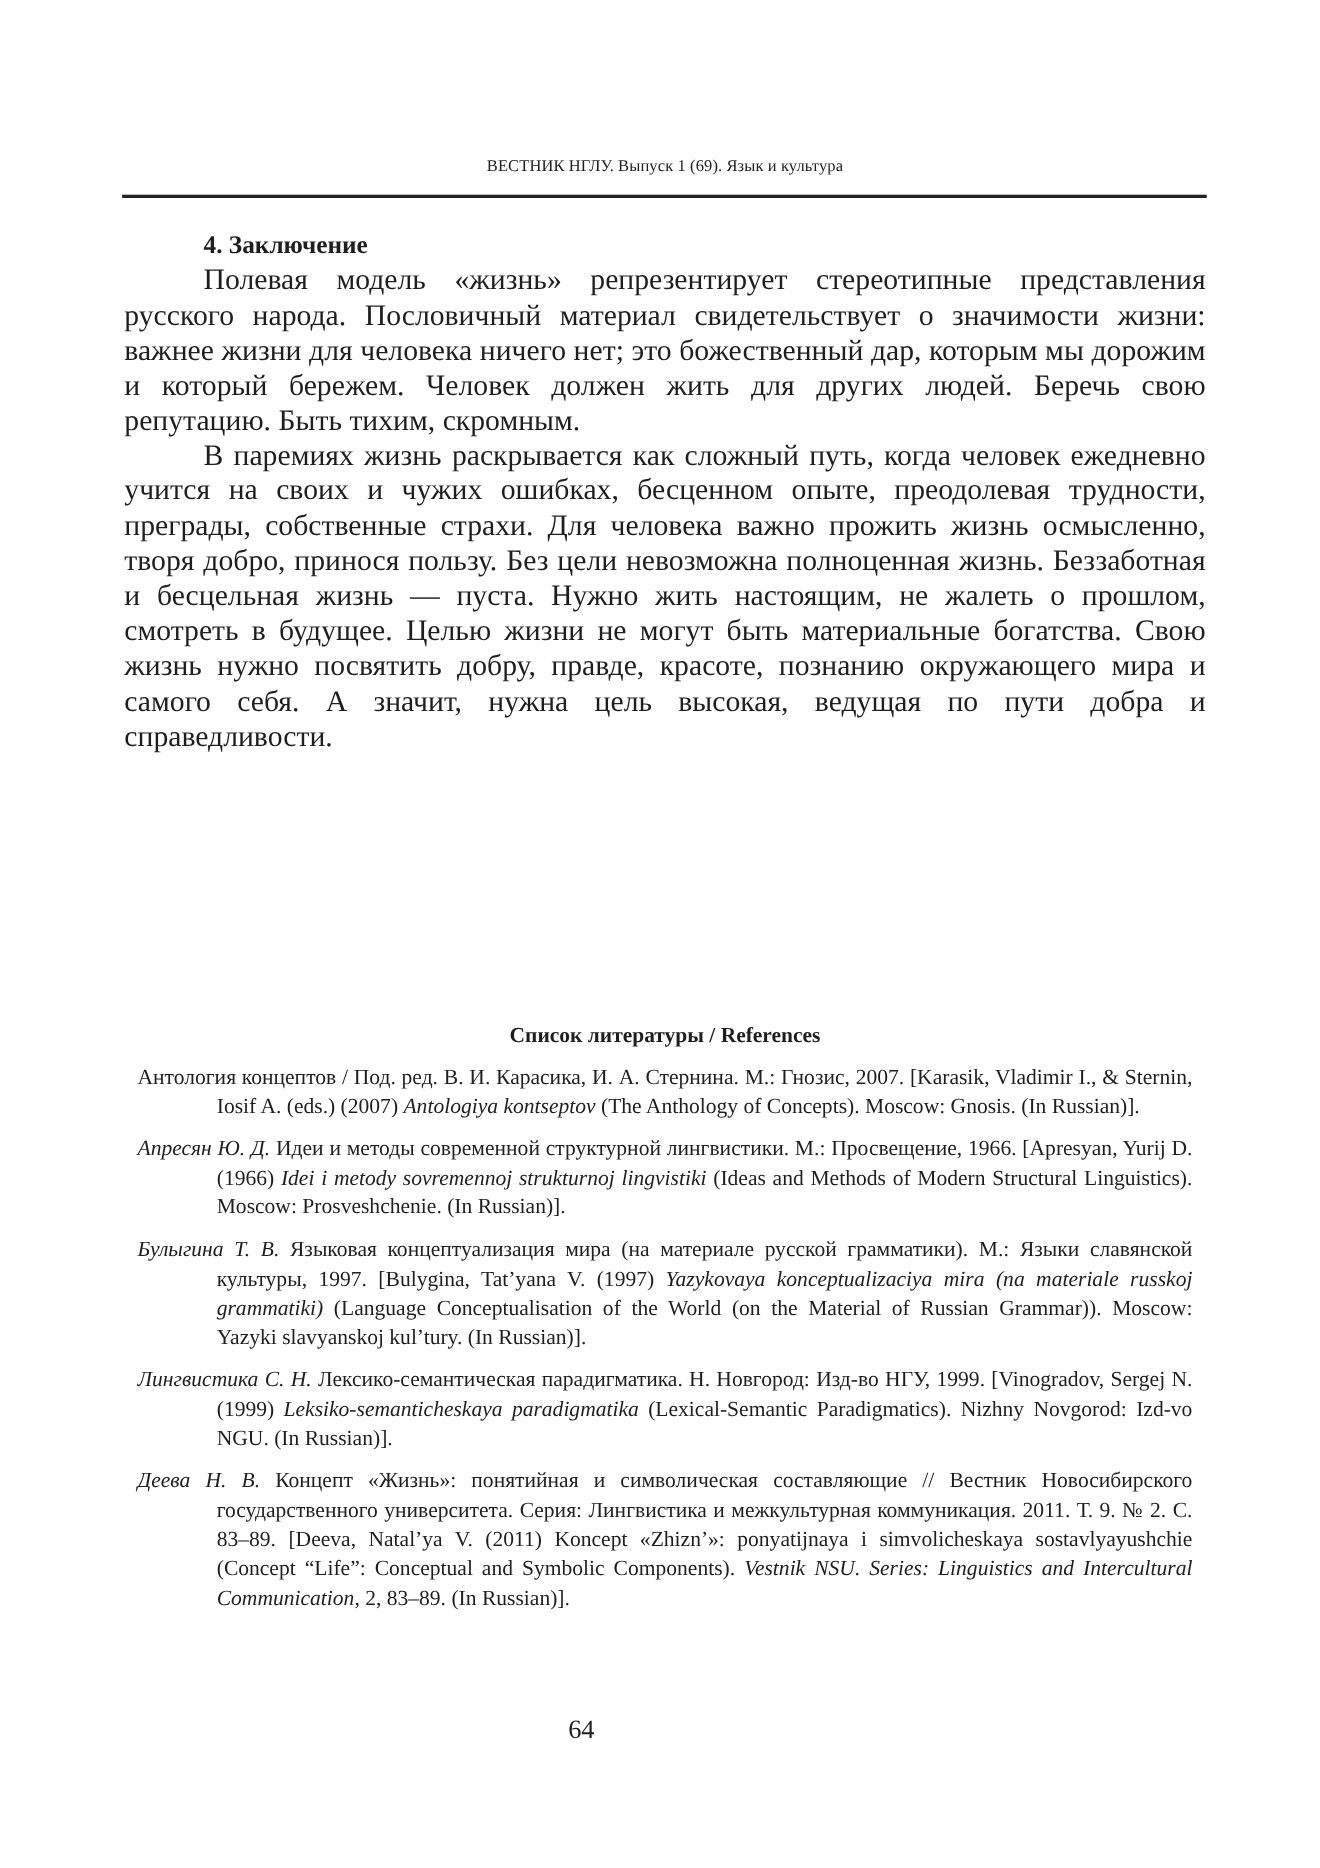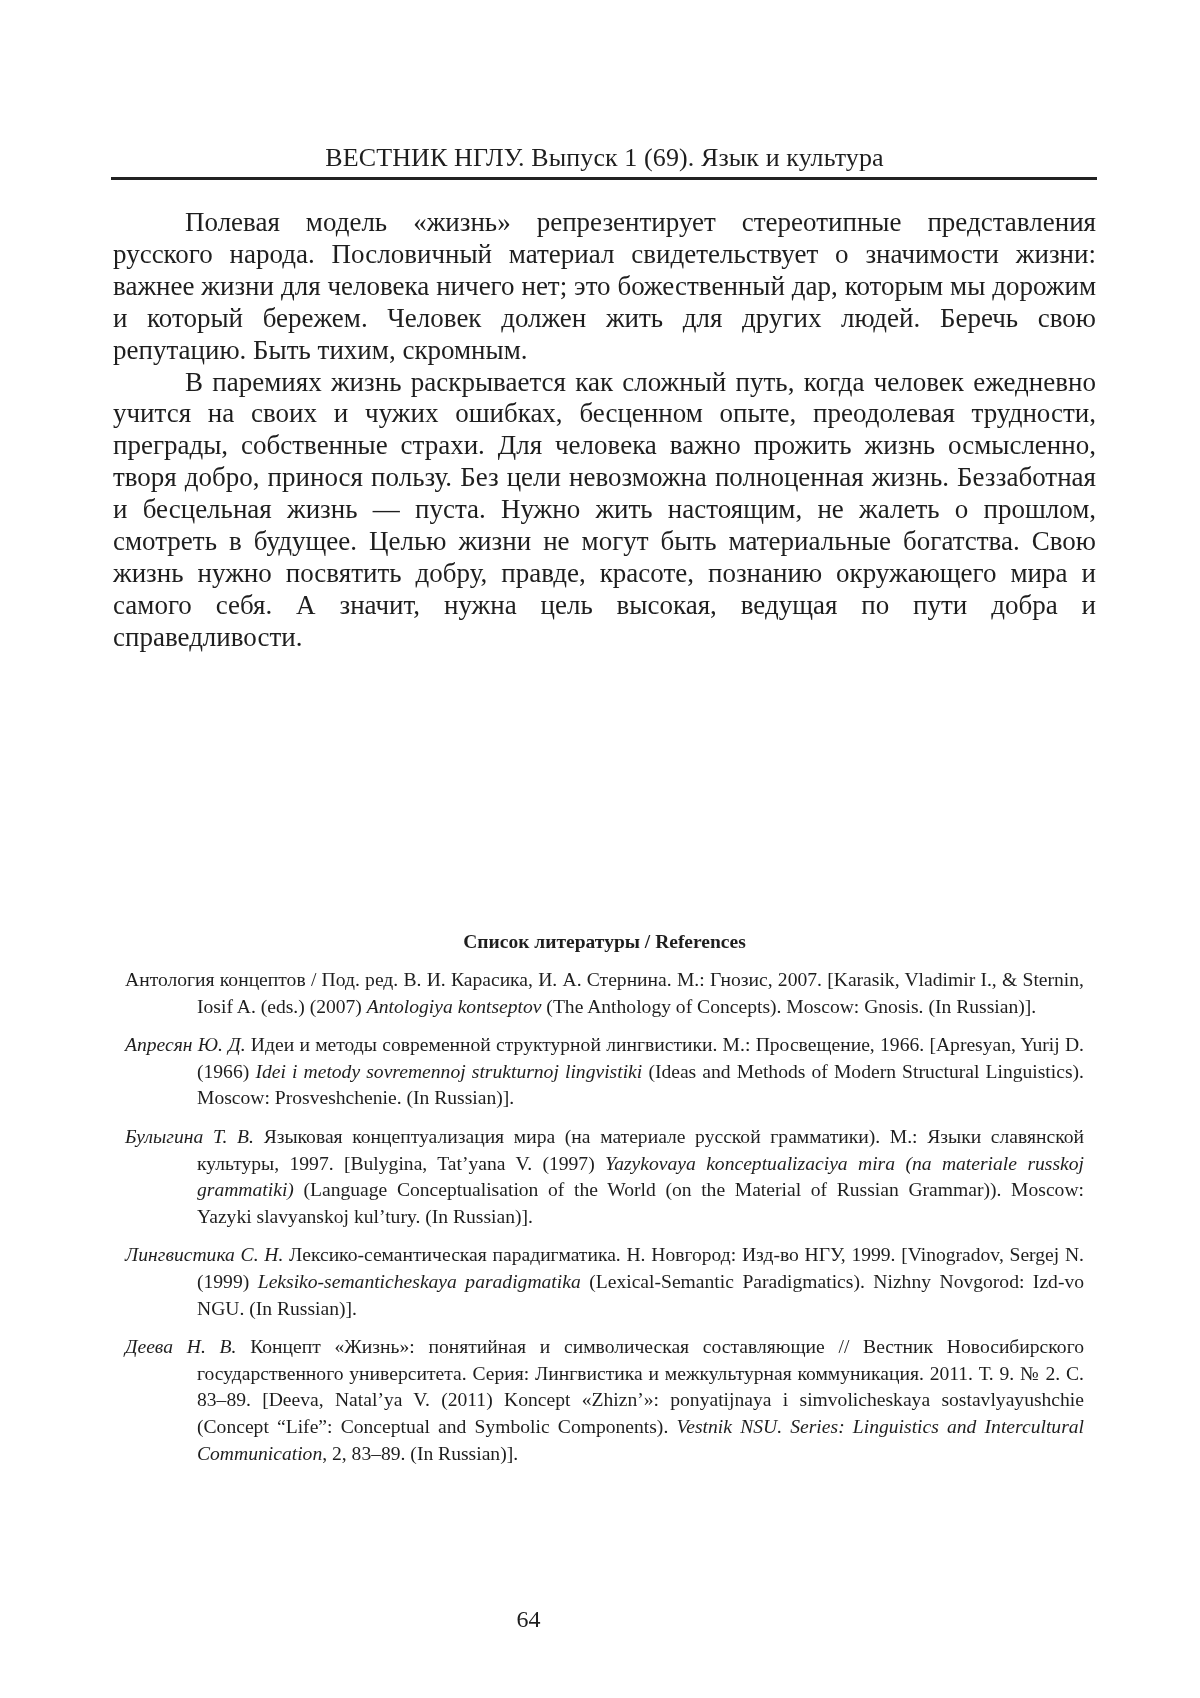--- a/index.html
+++ b/index.html
@@ -2,21 +2,21 @@
 <html><head>
 <meta charset="utf-8">
 <style>
   html, body { margin: 0; padding: 0; background: #ffffff; }
   body {
     width: 1200px; height: 1698px; position: relative; overflow: hidden;
     font-family: "Liberation Serif", "DejaVu Serif", serif; color: #1e1e1e;
   }
   .header {
     position: absolute; left: 113px; top: 143px; width: 983px;
-    text-align: center; font-size: 26px; letter-spacing: 0.1px;
+    text-align: center; font-size: 15px; letter-spacing: 0.1px;
   }
   .rule {
     position: absolute; left: 111px; top: 177px; width: 986px; height: 3px;
     background: #222;
   }
   .content {
     position: absolute; left: 113px; top: 207px; width: 983px;
   }
   .section-title {
     font-weight: bold; font-size: 23px; margin: 0 0 0 72px; line-height: 32px;
@@ -32,30 +32,31 @@
   .refs {
     position: absolute; left: 113px; top: 955px; width: 983px;
   }
   .ref {
     font-size: 19.6px; line-height: 26.6px; text-align: justify;
     padding-left: 72px; text-indent: -72px; margin: 12px;
   }
   .ref i { font-style: italic; }
   .page-num {
     position: absolute; left: 0; top: 1560px; width: 1057px;
-    text-align: center; font-size: 24px; margin-top: 46px;
+    text-align: center; font-size: 24px;
   }
 </style>
 </head>
 <body>
 
 <div class="header">ВЕСТНИК НГЛУ. Выпуск 1 (69). Язык и культура</div>
 <div class="rule"></div>
 
 <div class="content">
+  <div class="section-title">4. Заключение</div>
   <p class="para">Полевая модель «жизнь» репрезентирует стереотипные представления русского народа. Пословичный материал свидетельствует о значимости жизни: важнее жизни для человека ничего нет; это божественный дар, которым мы до­рожим и который бережем. Человек должен жить для других людей. Беречь свою репутацию. Быть тихим, скромным.</p>
   <p class="para">В паремиях жизнь раскрывается как сложный путь, когда человек еже­дневно учится на своих и чужих ошибках, бесценном опыте, преодолевая труд­ности, преграды, собственные страхи. Для человека важно прожить жизнь осмысленно, творя добро, принося пользу. Без цели невозможна полноценная жизнь. Беззаботная и бесцельная жизнь — пуста. Нужно жить настоящим, не жа­леть о прошлом, смотреть в будущее. Целью жизни не могут быть материальные богатства. Свою жизнь нужно посвятить добру, правде, красоте, познанию окру­жающего мира и самого себя. А значит, нужна цель высокая, ведущая по пути добра и справедливости.</p>
 </div>
 
 <div class="refs-title">Список литературы / References</div>
 
 <div class="refs">
   <p class="ref"><i></i><span>Антология концептов / Под. ред. В. И. Карасика, И. А. Стернина. М.: Гнозис, 2007. [Karasik, Vladimir I., &amp; Sternin, Iosif A. (eds.) (2007) </span><i>Antologiya kontseptov</i><span> (The Anthology of Con­cepts). Moscow: Gnosis. (In Russian)].</span></p>
   <p class="ref"><i>Апресян Ю. Д.</i><span> Идеи и методы современной структурной лингвистики. М.: Просвещение, 1966. [Apresyan, Yurij D. (1966) </span><i>Idei i metody sovremennoj strukturnoj lingvistiki</i><span> (Ideas and Meth­ods of Modern Structural Linguistics). Moscow: Prosveshchenie. (In Russian)].</span></p>
   <p class="ref"><i>Булыгина Т. В.</i><span> Языковая концептуализация мира (на материале русской грамматики). М.: Языки славянской культуры, 1997. [Bulygina, Tat’yana V. (1997) </span><i>Yazykovaya konceptual­izaciya mira (na materiale russkoj grammatiki)</i><span> (Language Conceptualisation of the World (on the Material of Russian Grammar)). Moscow: Yazyki slavyanskoj kul’tury. (In Russian)].</span></p>

